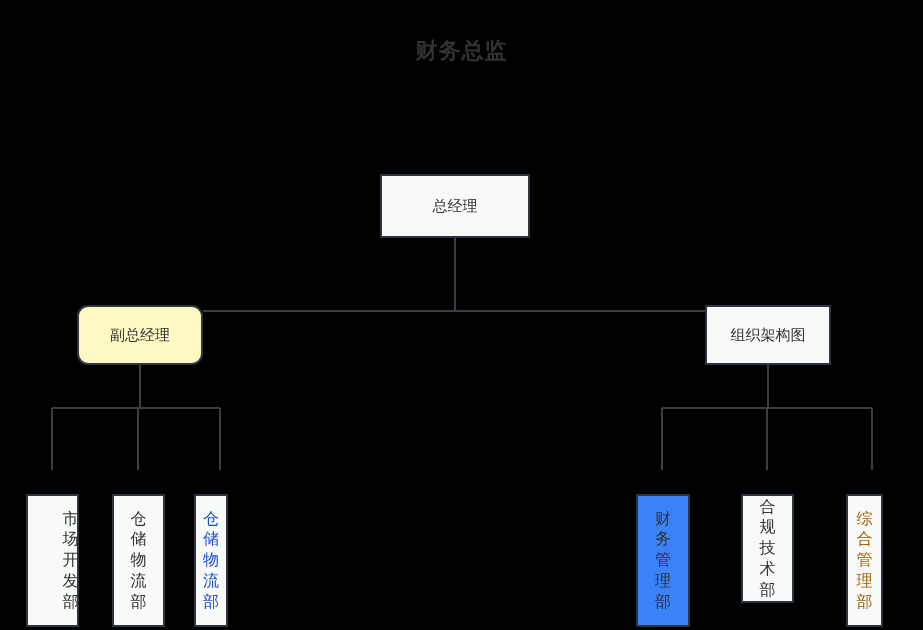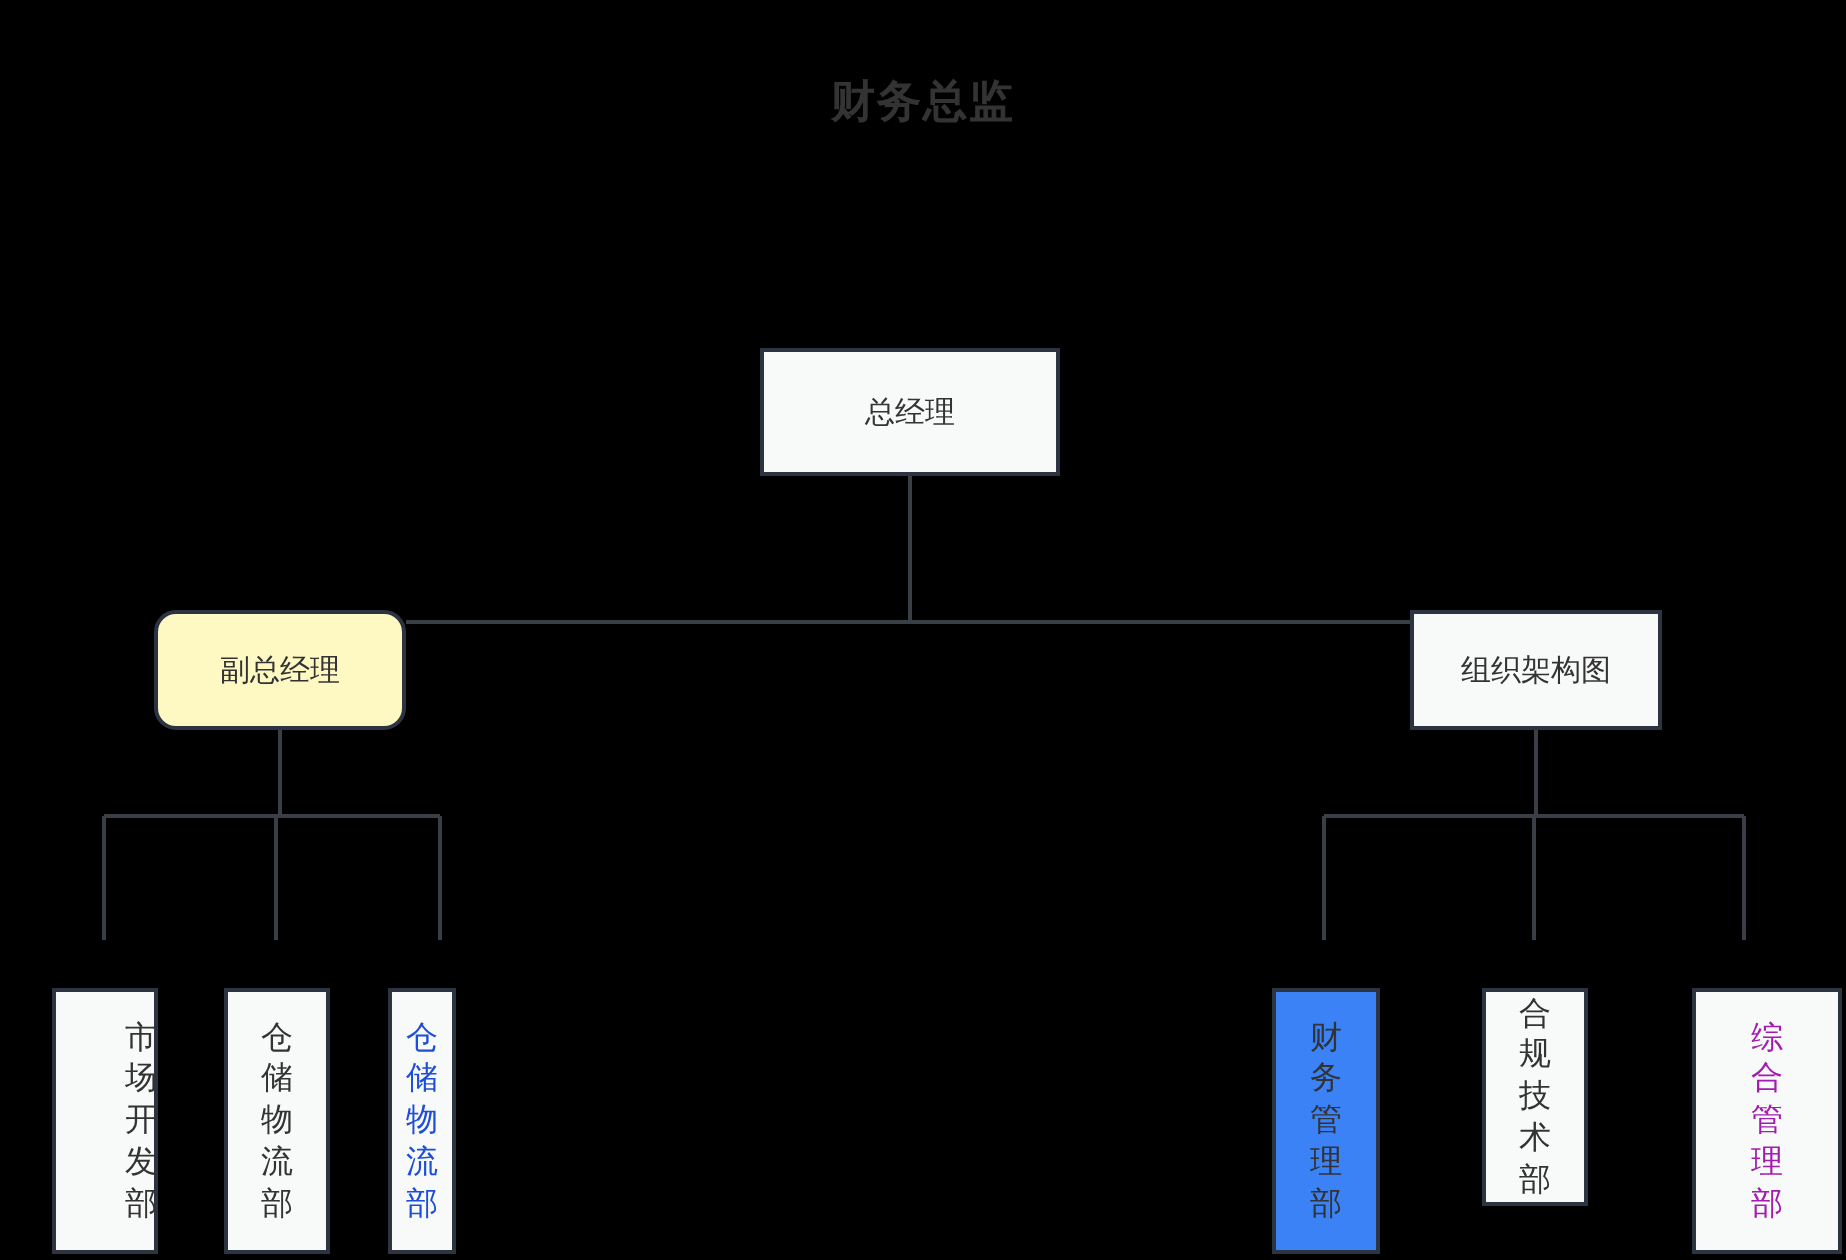--- a/index.html
+++ b/index.html
@@ -110,18 +110,18 @@
       </div>
       <div class="node vertical" style="left: 194px; top: 470px; width: 34px; height: 133px; background: rgb(248, 249, 249); border-color: rgb(43, 52, 64); color: #1d4ed8;">
         <span class="node-label">仓储物流部</span>
       </div>
       <div class="node vertical" style="left: 636px; top: 470px; width: 54px; height: 133px; background: #3b82f6; border-color: rgb(43, 52, 64); color: rgb(51, 51, 51);">
         <span class="node-label">财务管理部</span>
       </div>
       <div class="node vertical" style="left: 741px; top: 470px; width: 53px; height: 109px; background: rgb(248, 249, 249); border-color: rgb(43, 52, 64); color: rgb(51, 51, 51);">
         <span class="node-label">合规技术部</span>
       </div>
-      <div class="node vertical" style="left: 846px; top: 470px; width: 75px; height: 133px; background: rgb(248, 249, 249); border-color: rgb(43, 52, 64); color: #a21caf;">
+      <div class="node vertical" style="left: 846px; top: 470px; width: 37px; height: 133px; background: rgb(248, 249, 249); border-color: rgb(43, 52, 64); color: #a16207;">
         <span class="node-label">综合管理部</span>
       </div>
     </div>
 
 </div>
 
 </body></html>

